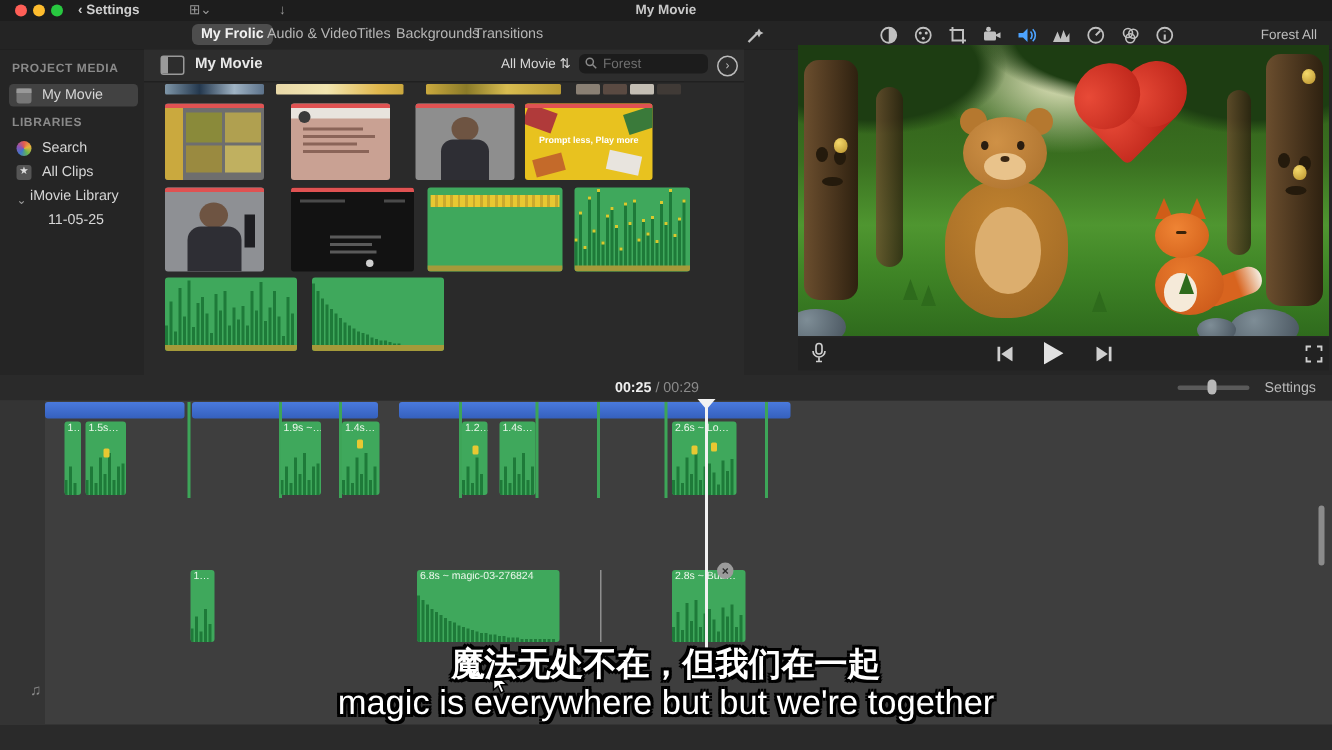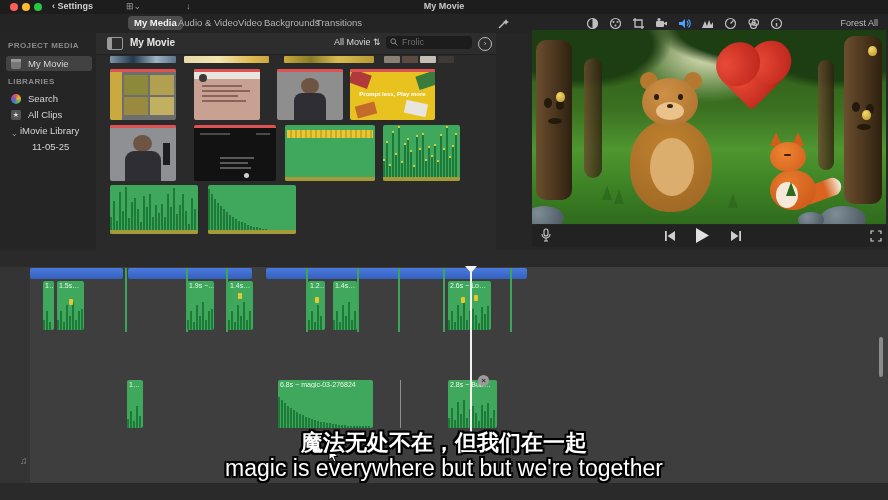--- a/index.html
+++ b/index.html
@@ -126,23 +126,23 @@
     <div class="abs tl" style="left:10px;background:#ff5f57"></div>
     <div class="abs tl" style="left:22px;background:#febc2e"></div>
     <div class="abs tl" style="left:34px;background:#28c840"></div>
     <div class="abs back"><span>‹ </span><span>Settings</span></div>
     <div class="abs tb-icon" style="left:126px">⊞⌄</div>
     <div class="abs tb-icon" style="left:186px">↓</div>
     <div class="abs wtitle">My Movie</div>
   </div>
 
   <div id="tabrow" class="abs">
-    <div class="abs tab active" style="left:128px">My Media</div>
+    <div class="abs tab active" style="left:128px">My Frolic</div>
     <div class="abs tab" style="left:172px">Audio &amp; Video</div>
-    <div class="abs tab" style="left:232px">Video</div>
+    <div class="abs tab" style="left:232px">Titles</div>
     <div class="abs tab" style="left:258px">Backgrounds</div>
     <div class="abs tab" style="left:310px">Transitions</div>
 
     <div class="abs adj-icon" style="left:497px">
       <svg viewBox="0 0 13 13">
           <path d="M2 11 L8 5" stroke="#c0c0c0" stroke-width="1.5"></path>
           <path d="M9 2 l1 2 2 1 -2 1 -1 2 -1-2 -2-1 2-1z" fill="#c0c0c0"></path>
         </svg>
       </div>
     <div class="abs adj-icon" style="left:586px">
@@ -231,21 +231,21 @@
   <div id="browser" class="abs">
     <div id="bhead" class="abs">
       <span class="abs panel-ic"></span>
       <span class="abs btitle">My Movie</span>
       <span class="abs" id="all-clips"><span>All Movie</span> <span>⇅</span></span>
       <span class="abs" id="search-box">
         <svg class="mag" viewBox="0 0 8 8">
             <circle cx="3.2" cy="3.2" r="2.4" fill="none" stroke="#8a8a8a" stroke-width="1"></circle>
             <path d="M5 5 L7.5 7.5" stroke="#8a8a8a" stroke-width="1"></path>
           </svg>
-        <span class="ph" title="Search">Frolic</span>
+        <span class="ph" title="Search">Forest</span>
       </span>
       <span class="abs circ-arrow">›</span>
     </div>
 
     <div class="abs fstrip" style="left:14px;width:66px;background:linear-gradient(90deg,#7f96a8,#24384e 35%,#9fb3c4 70%,#5c728a)"></div>
     <div class="abs fstrip" style="left:88px;width:85px;background:linear-gradient(90deg,#e8d8a8,#f2e6b0 40%,#e0b84e 80%,#caa73e)"></div>
     <div class="abs fstrip" style="left:188px;width:90px;background:linear-gradient(90deg,#caa93e,#8a7a28 30%,#d8bc50 60%,#b89a34)"></div>
     <div class="abs fstrip" style="left:288px;width:16px;background:#8a8074"></div>
     <div class="abs fstrip" style="left:306px;width:16px;background:#5a4a42"></div>
     <div class="abs fstrip" style="left:324px;width:16px;background:#c4beb4"></div>
@@ -477,20 +477,29 @@
           </svg>
         </span>
       <span class="abs pv-ic" style="left:338px;top:5px">
         <svg width="12" height="12" viewBox="0 0 12 12">
             <path d="M1 4 V1 h3 M8 1 h3 v3 M11 8 v3 h-3 M4 11 H1 V8" fill="none" stroke="#cfcfcf" stroke-width="1.2"></path>
           </svg>
         </span>
     </div>
   </div>
 
+  <div id="tl-toolbar" class="abs">
+    <div class="abs" id="timecode">
+      <span>00:25</span>
+      <span class="total">/ 00:29</span>
+    </div>
+    <div class="abs" id="zoom-slider"></div>
+    <div class="abs" id="zoom-thumb"></div>
+    <div class="abs" id="settings-lbl">Settings</div>
+  </div>
 
   <div id="timeline" class="abs">
     <div id="tl-leftgutter" class="abs"></div>
 
     <div class="abs vbar" style="left:30px;width:93px"></div>
     <div class="abs vbar" style="left:128px;width:124px"></div>
     <div class="abs vbar" style="left:266px;width:261px"></div>
     <div id="ticks">
         <div class="abs tick" style="left: 125px;"></div>
         <div class="abs tick" style="left: 186px;"></div>

